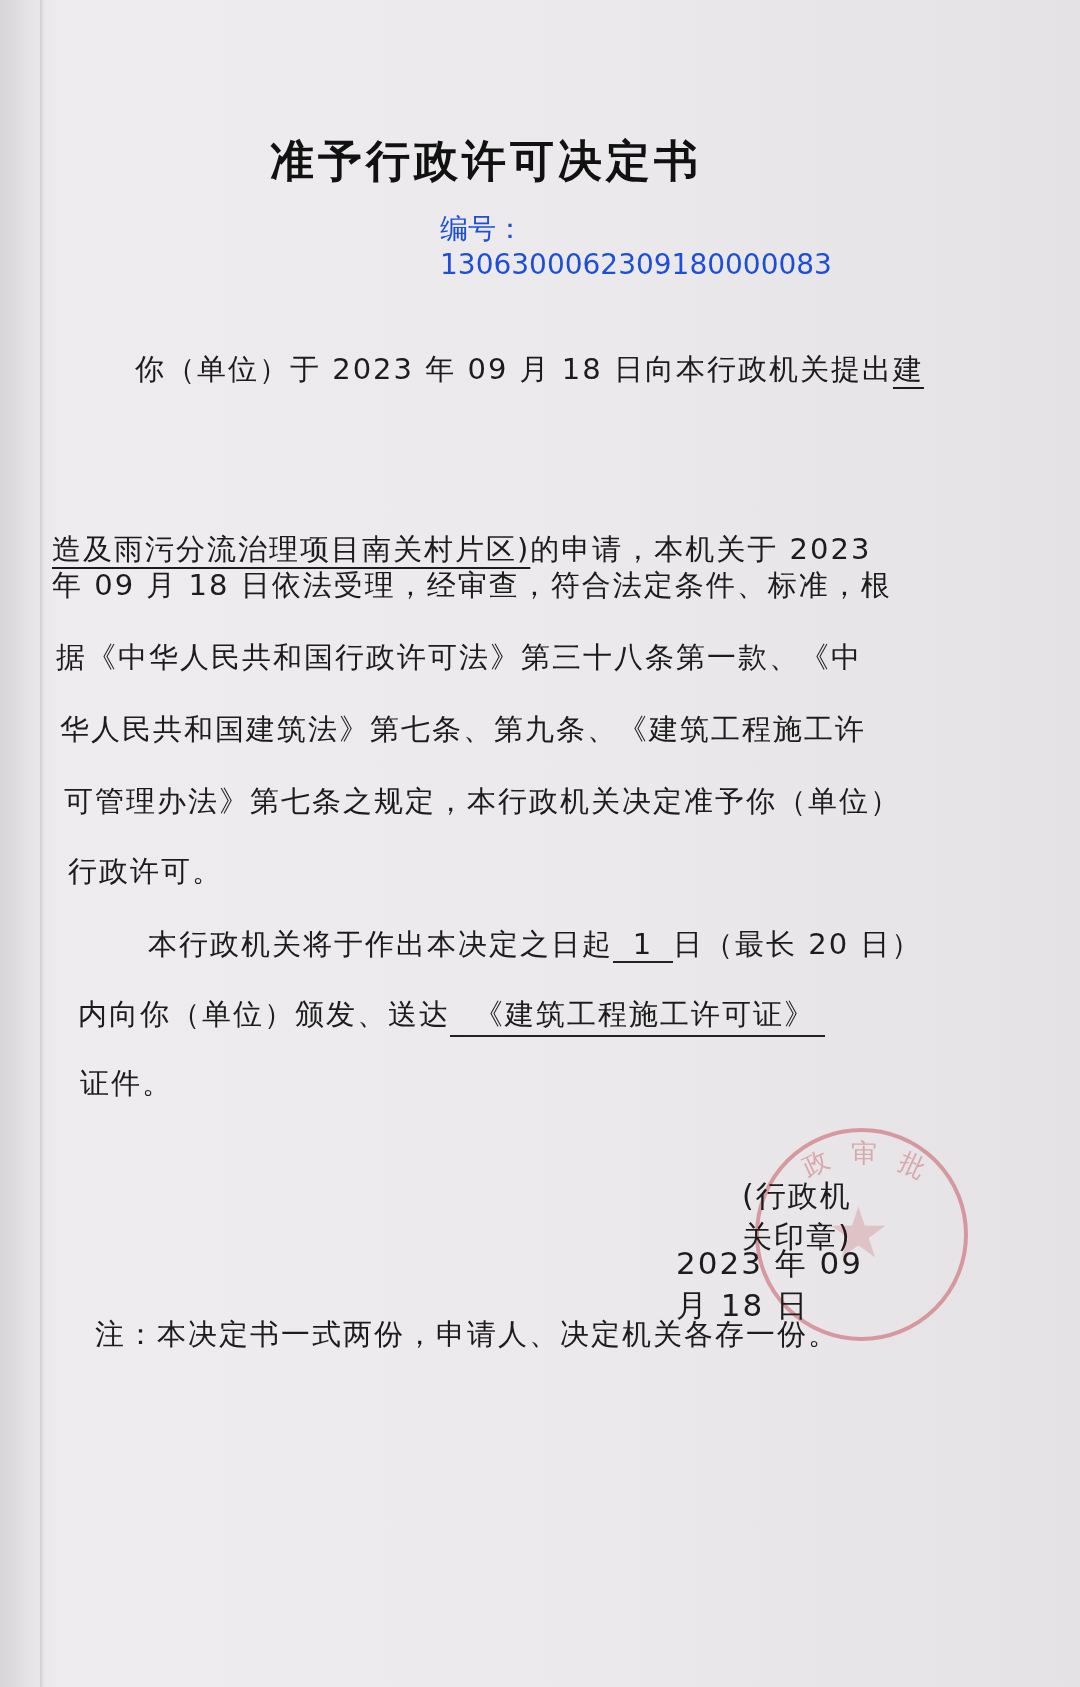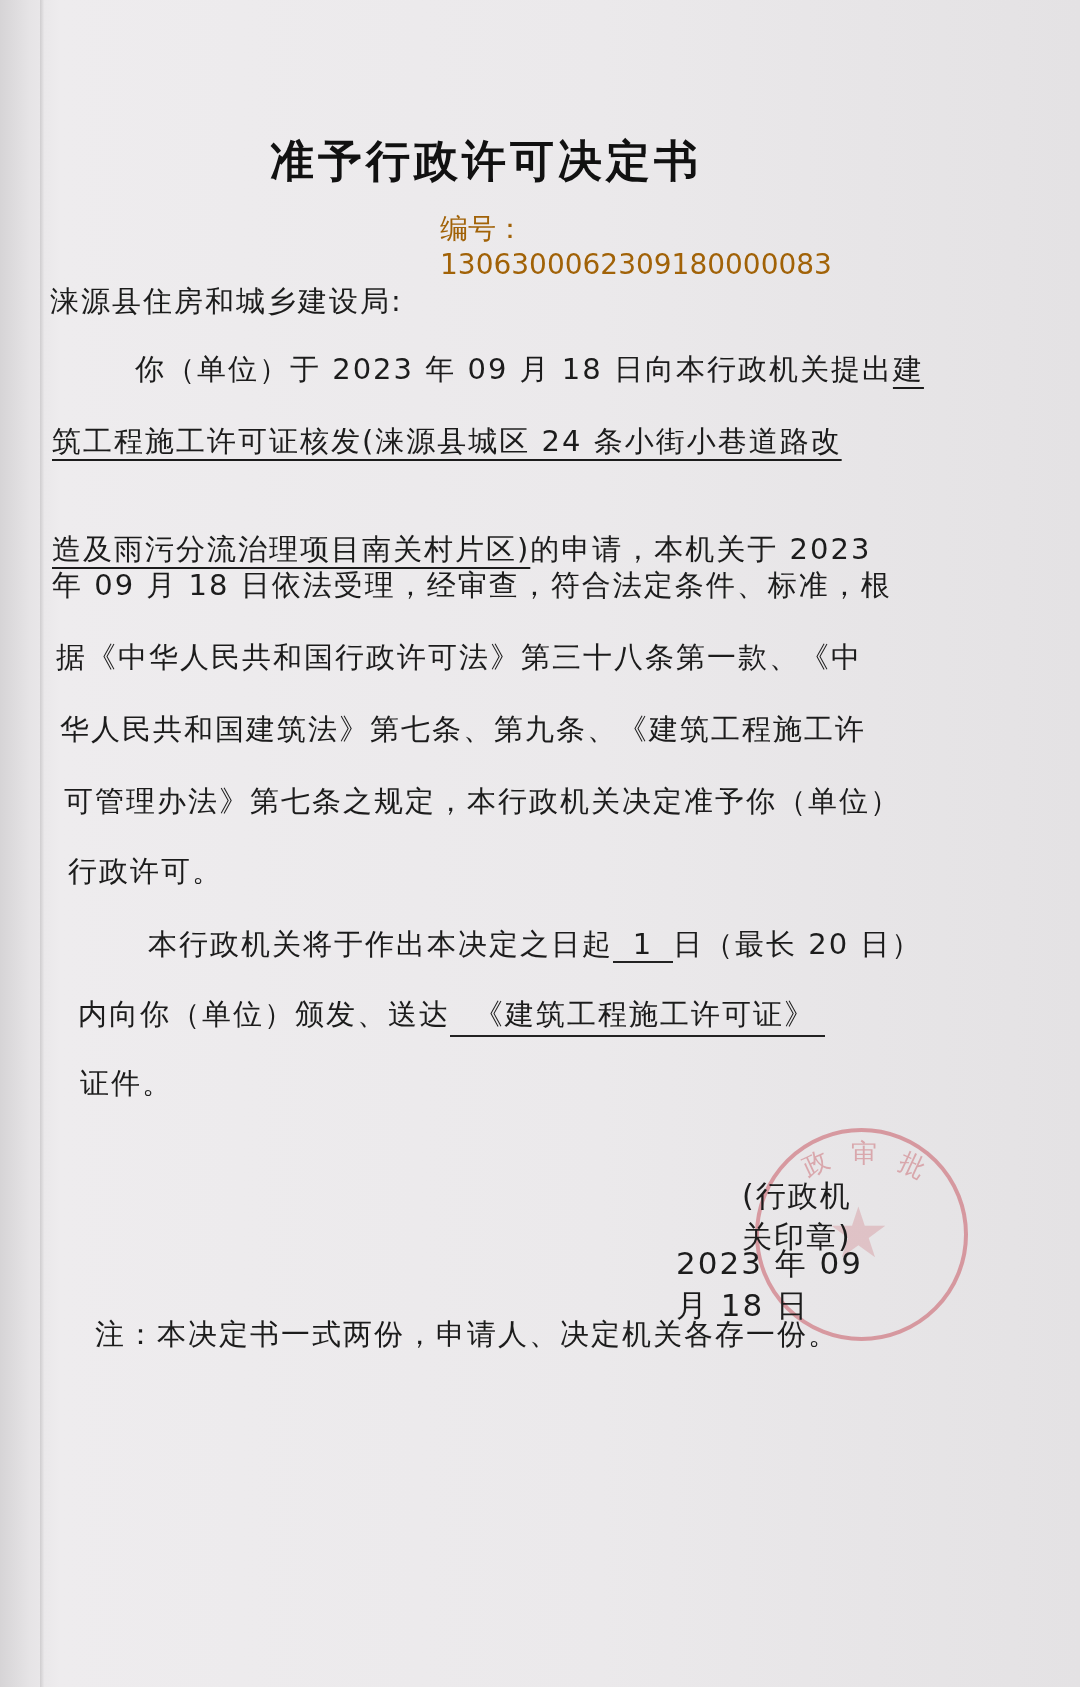--- a/index.html
+++ b/index.html
@@ -6,21 +6,21 @@
   body {
     width:1080px; height:1687px; overflow:hidden;
     background: linear-gradient(90deg, #d6d4d6 0px, #e6e4e6 30px, #eeecee 60px, #ebe9eb 600px, #e4e2e4 1080px);
     font-family: "DejaVu Sans", sans-serif;
     color:#1c1c1c;
     position:relative;
   }
   .fold { position:absolute; left:40px; top:0; width:4px; height:1687px; background:linear-gradient(90deg,#cfcdcf,#e8e6e8); }
   .page { position:absolute; left:0; top:0; width:864px; height:1687px; }
   .title { position:absolute; left:270px; top:132px; font-size:44px; font-weight:bold; letter-spacing:4px; color:#111; }
-  .docno { position:absolute; left:440px; top:210px; font-size:28px; color:#a16207; }
+  .docno { position:absolute; left:440px; top:210px; font-size:28px; color:#1d4ed8; }
   .addressee { position:absolute; left:50px; top:282px; font-size:29px; letter-spacing:2px; }
   .line { position:absolute; font-size:29px; letter-spacing:2px; white-space:nowrap; }
   .u { text-decoration: underline; text-underline-offset:8px; }
   .blank { display:inline-block; border-bottom:2px solid #222; text-align:center; }
   .seal {
     position:absolute; left:755px; top:1128px; width:205px; height:205px;
     border:4px solid rgba(200,90,100,0.55); border-radius:50%;
   }
   .seal-star { position:absolute; left:68px; top:60px; font-size:70px; color:rgba(200,90,100,0.25); }
   .seal-text { position:absolute; font-size:26px; color:rgba(200,90,100,0.45); }
@@ -33,26 +33,24 @@
 
 <div class="page">
   <div class="fold"></div>
 
   <div class="title">准予行政许可决定书</div>
 
   <div class="docno">
     <span>编号：</span><span>1306300062309180000083</span>
   </div>
 
-  <div class="addressee">涞源县住房和城乡建设局:</div>
 
   <div class="line" style="left:135px;top:350px;">
     <span>你（单位）于 2023 年 09 月 18 日向本行政机关提出</span><span class="u">建</span>
   </div>
-  <div class="line u" style="left:52px;top:422px;">筑工程施工许可证核发(涞源县城区 24 条小街小巷道路改</div>
   <div class="line" style="left:52px;top:494px;margin-top:36px;">
     <span class="u">造及雨污分流治理项目南关村片区)</span><span>的申请，本机关于 2023</span>
   </div>
   <div class="line" style="left:52px;top:566px;">年 09 月 18 日依法受理，经审查，符合法定条件、标准，根</div>
   <div class="line" style="left:60px;top:710px;">华人民共和国建筑法》第七条、第九条、《建筑工程施工许</div>
   <div class="line" style="left:56px;top:638px;">据《中华人民共和国行政许可法》第三十八条第一款、《中</div>
   <div class="line" style="left:64px;top:782px;">可管理办法》第七条之规定，本行政机关决定准予你（单位）</div>
   <div class="line" style="left:68px;top:852px;text-align:center;">行政许可。</div>
 
   <div class="line" style="left:148px;top:925px;">

